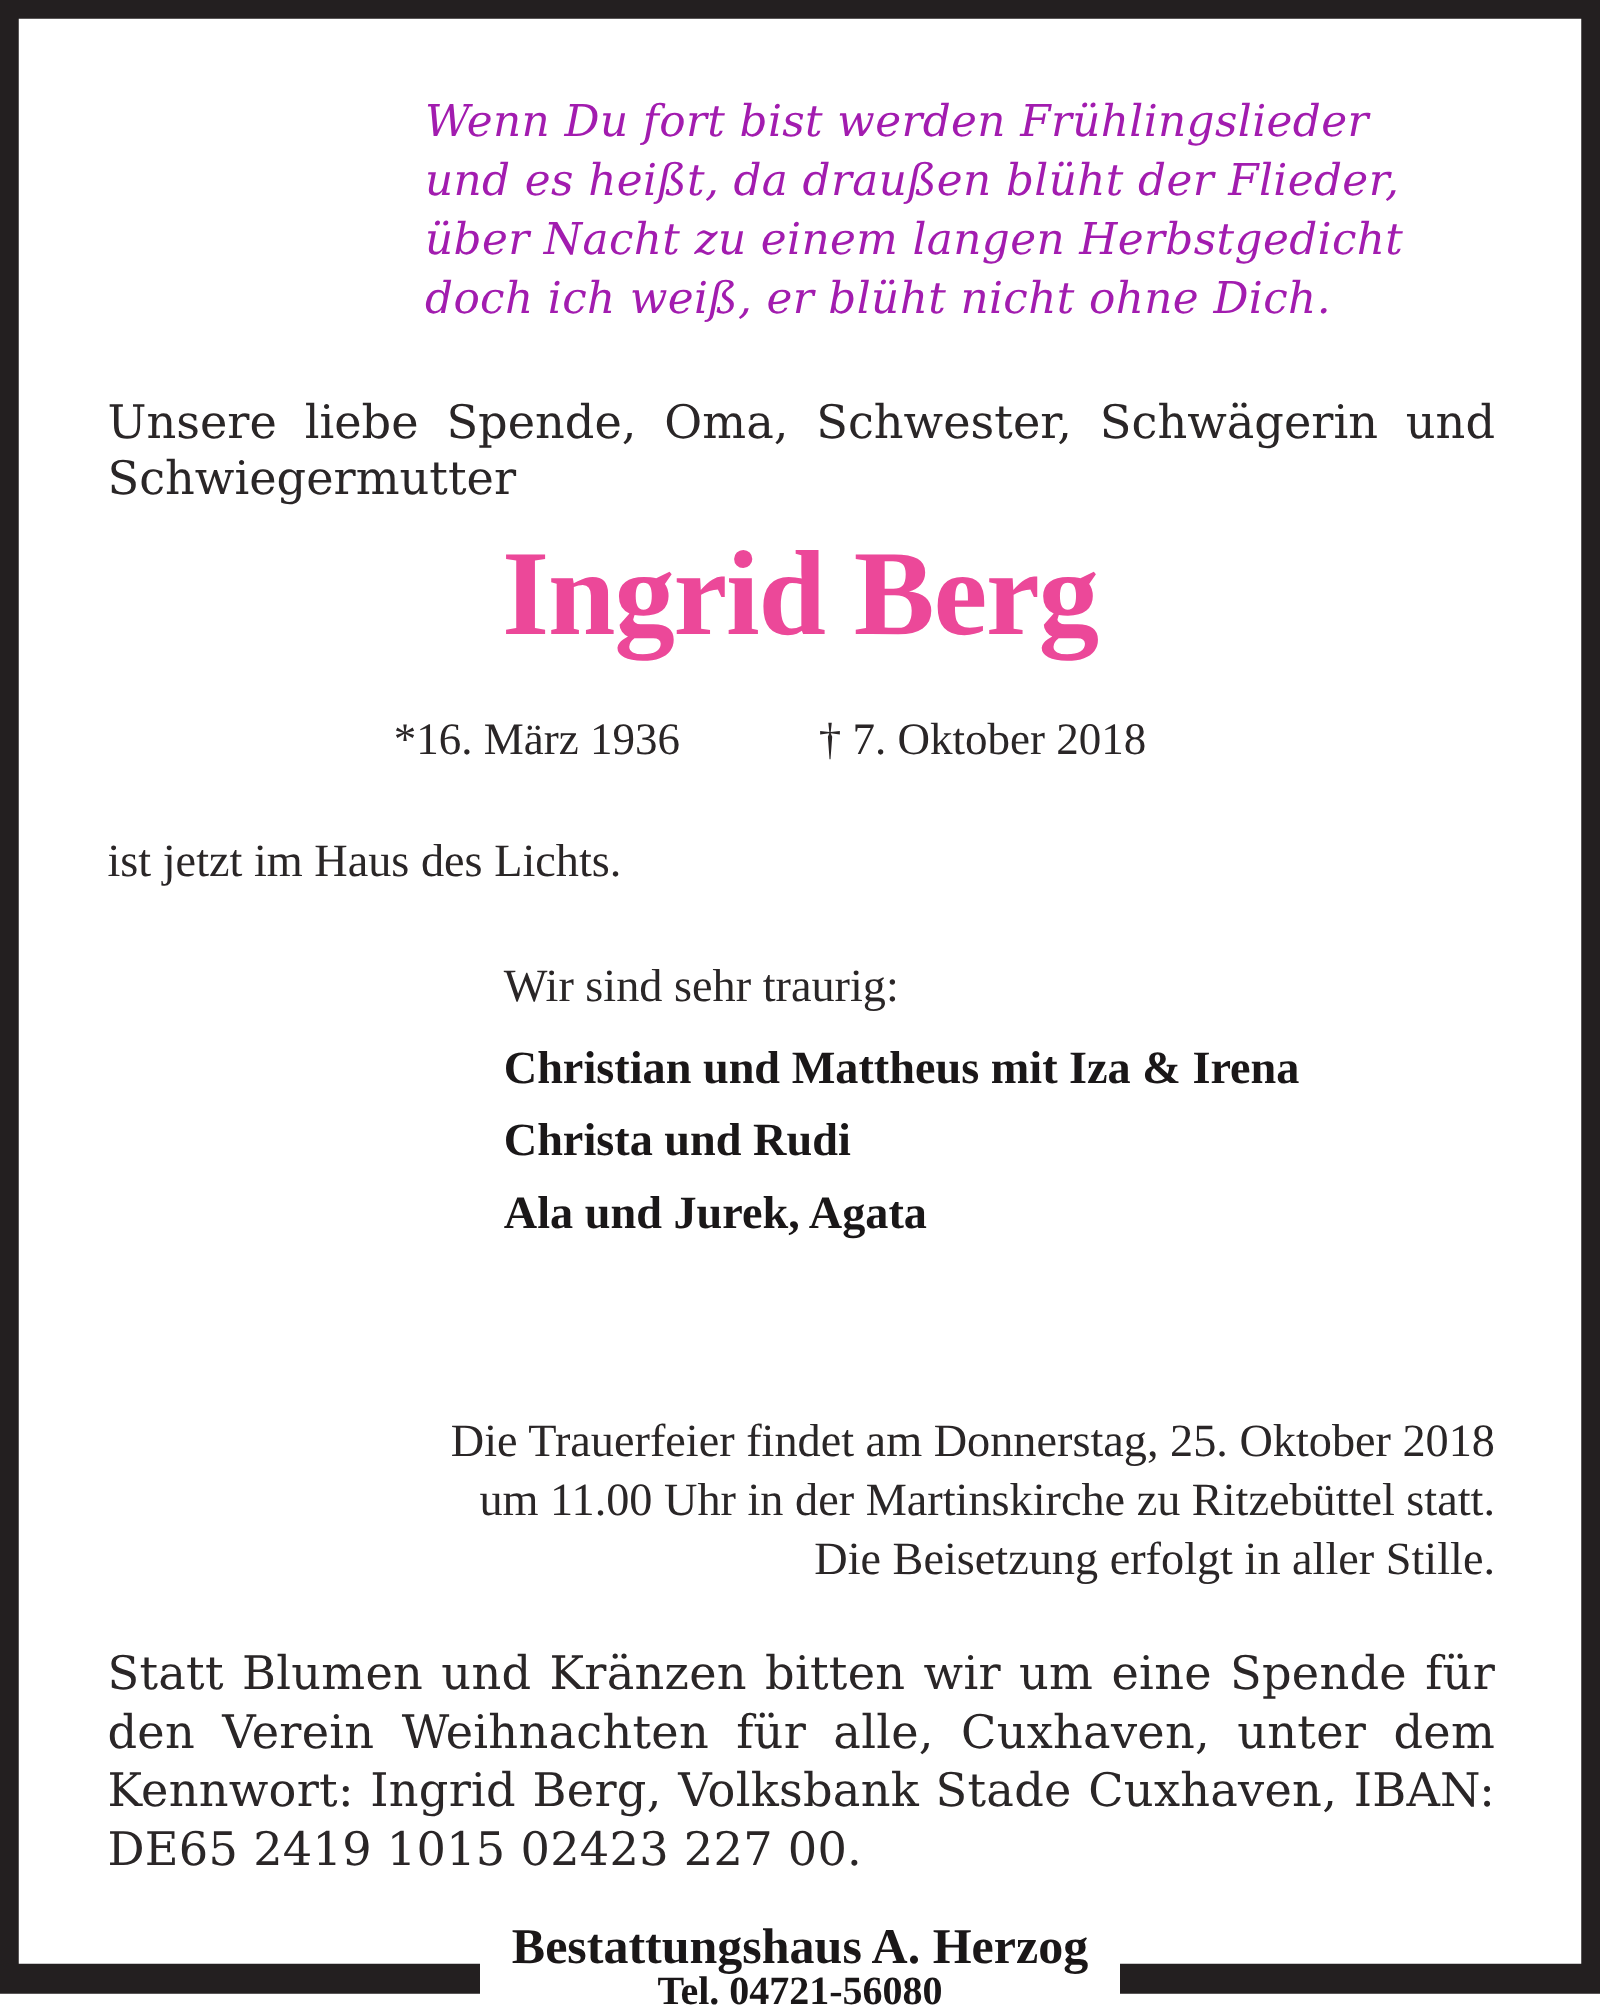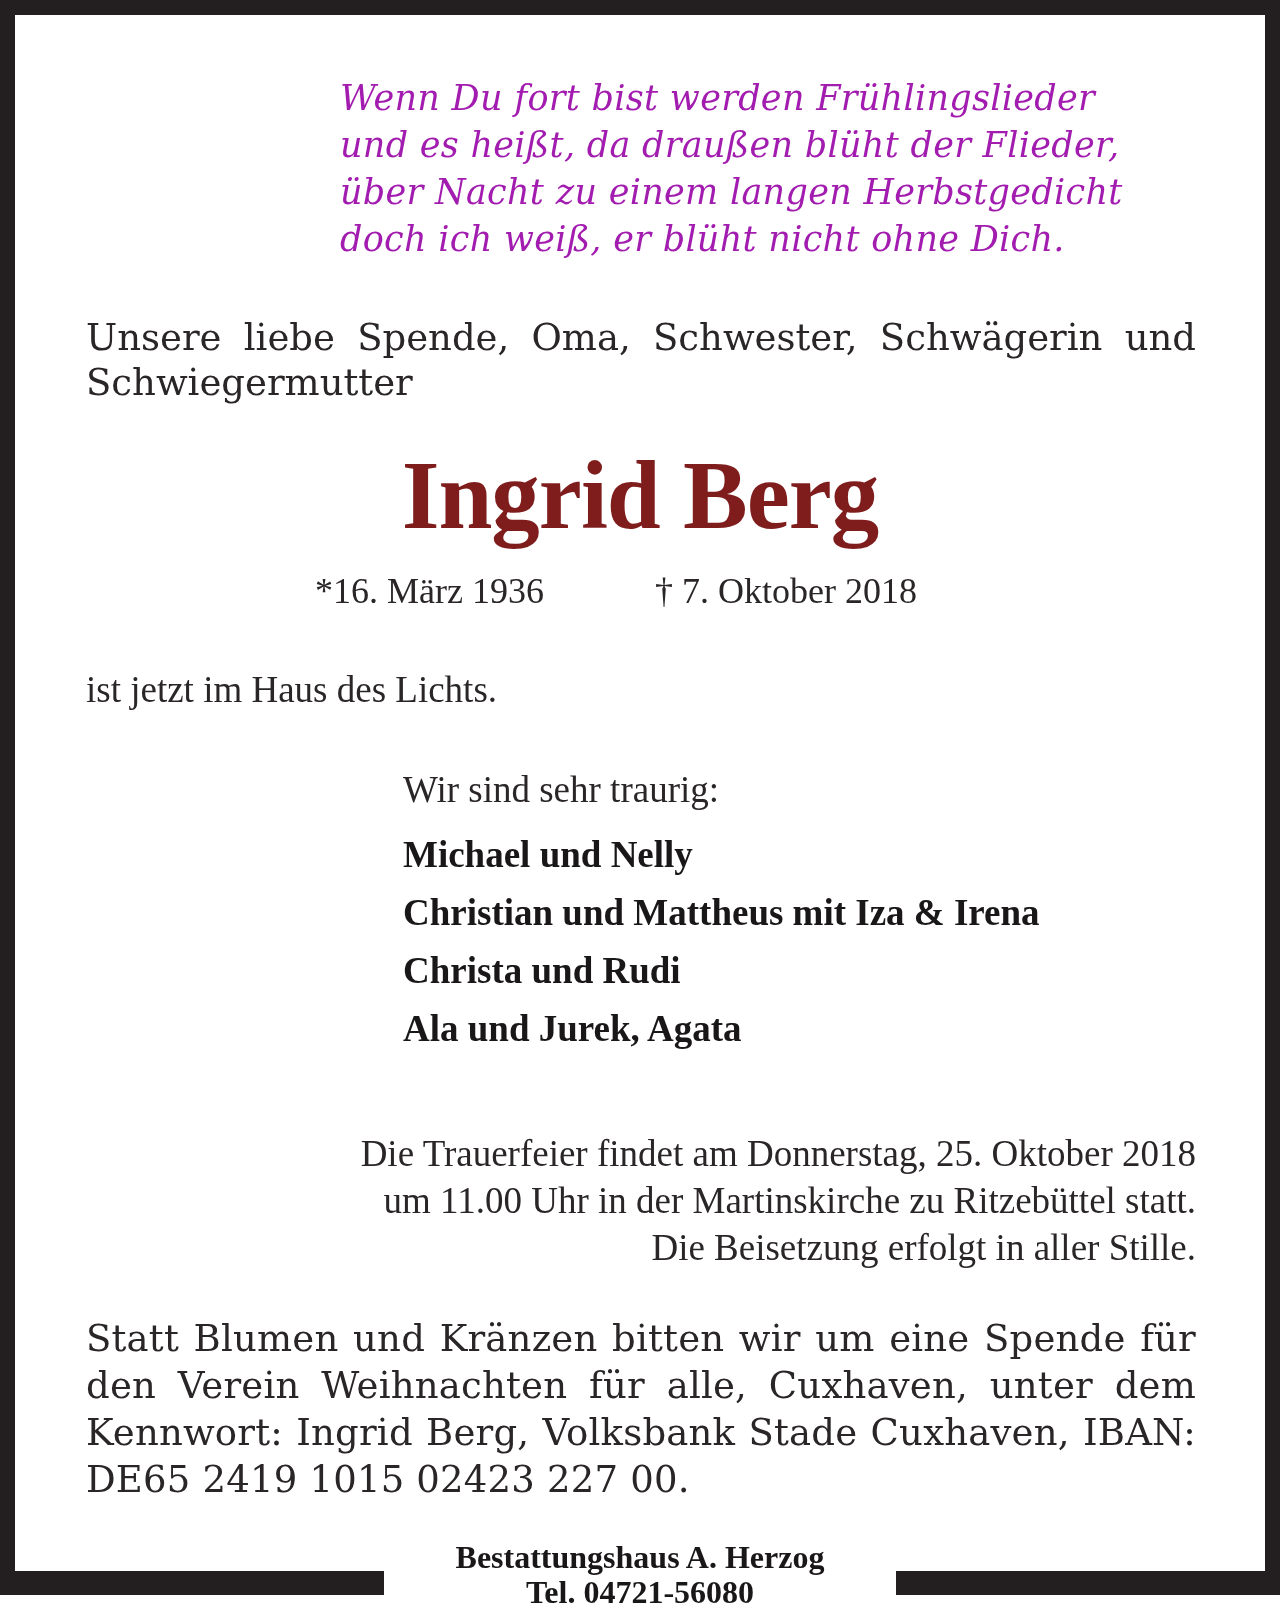--- a/index.html
+++ b/index.html
@@ -6,40 +6,40 @@
   body { width: 1280px; height: 1610px; position: relative; overflow: hidden;
          font-family: "DejaVu Serif", "Liberation Serif", serif; color: #1f1c1d; }
   .frame { position: absolute; left: 0; top: 0; width: 1280px; height: 1595px;
            background: #231f20; }
   .inner { position: absolute; left: 15px; top: 15px; width: 1250px; height: 1556px;
            background: #ffffff; }
   .poem { position: absolute; left: 340px; top: 75px; font-style: italic;
           font-size: 35px; line-height: 47px; color: #a21caf; white-space: pre; letter-spacing: 0.3px; }
   .intro { position: absolute; left: 86px; top: 315px; width: 1110px; font-size: 37px;
            line-height: 45px; text-align: justify; color: #2a2627; }
-  .name { position: absolute; left: 0; width: 1280px; top: 440px; text-align: center;
-          font-size: 97px; font-weight: bold; color: #7f1d1d; letter-spacing: -1px;
+  .name { position: absolute; left: 0; width: 1280px; top: 419px; text-align: center;
+          font-size: 97px; font-weight: bold; color: #ec4899; letter-spacing: -1px;
           font-family: "Liberation Serif", serif; }
   .dates { position: absolute; top: 570px; font-size: 36px; color: #2a2627;
            font-family: "Liberation Serif", serif; }
   .dates.born { left: 275px; margin-left: 40px; }
   .dates.died { left: 655px; }
   .status { position: absolute; left: 86px; top: 668px; font-size: 37px; color: #2a2627;
             font-family: "Liberation Serif", serif; }
   .mourners { position: absolute; left: 403px; top: 768px; font-family: "Liberation Serif", serif; }
   .mourners .lead { font-size: 37px; color: #2a2627; margin-bottom: 12px; height: 46px; }
   .mourners .fam { font-size: 37px; font-weight: bold; color: #1a1718; line-height: 58px; }
   .funeral { position: absolute; left: 86px; top: 1130px; width: 1110px; font-size: 37px;
              line-height: 47px; color: #2a2627; font-family: "Liberation Serif", serif; text-align: right; }
   .donation { position: absolute; left: 86px; top: 1315px; width: 1110px; font-size: 37px;
               line-height: 47px; color: #2a2627; text-align: justify;
               font-family: "DejaVu Serif", serif; letter-spacing: 0.2px; }
   .undertaker { position: absolute; left: 384px; top: 1533px; width: 512px; height: 77px;
                 background: #ffffff; text-align: center; font-family: "Liberation Serif", serif; }
-  .undertaker .n { font-size: 32px; font-weight: bold; color: #1a1718; line-height: 40px; margin-top: 4px; }
+  .undertaker .n { font-size: 40px; font-weight: bold; color: #1a1718; line-height: 40px; margin-top: 4px; }
   .undertaker .t { font-size: 32px; font-weight: bold; color: #1a1718; line-height: 30px; }
 </style>
 </head>
 <body>
 
 <div class="frame"></div>
 <div class="inner"></div>
 
 <div class="poem"><div>Wenn Du fort bist werden Frühlingslieder</div><div>und es heißt, da draußen blüht der Flieder,</div><div>über Nacht zu einem langen Herbstgedicht</div><div>doch ich weiß, er blüht nicht ohne Dich.</div></div>
 
@@ -47,21 +47,20 @@
 
 <div class="name">Ingrid Berg</div>
 
 <div class="dates born">*16. März 1936</div>
 <div class="dates died">† 7. Oktober 2018</div>
 
 <div class="status">ist jetzt im Haus des Lichts.</div>
 
 <div class="mourners">
   <div class="lead">Wir sind sehr traurig:</div>
-  <div class="fam">Michael und Nelly</div>
   <div class="fam">Christian und Mattheus mit Iza &amp; Irena</div>
   <div class="fam">Christa und Rudi</div>
   <div class="fam">Ala und Jurek, Agata</div>
 </div>
 
 <div class="funeral">
   <div>Die Trauerfeier findet am Donnerstag, 25. Oktober 2018</div>
   <div>um 11.00 Uhr in der Martinskirche zu Ritzebüttel statt.</div>
   <div>Die Beisetzung erfolgt in aller Stille.</div>
 </div>

